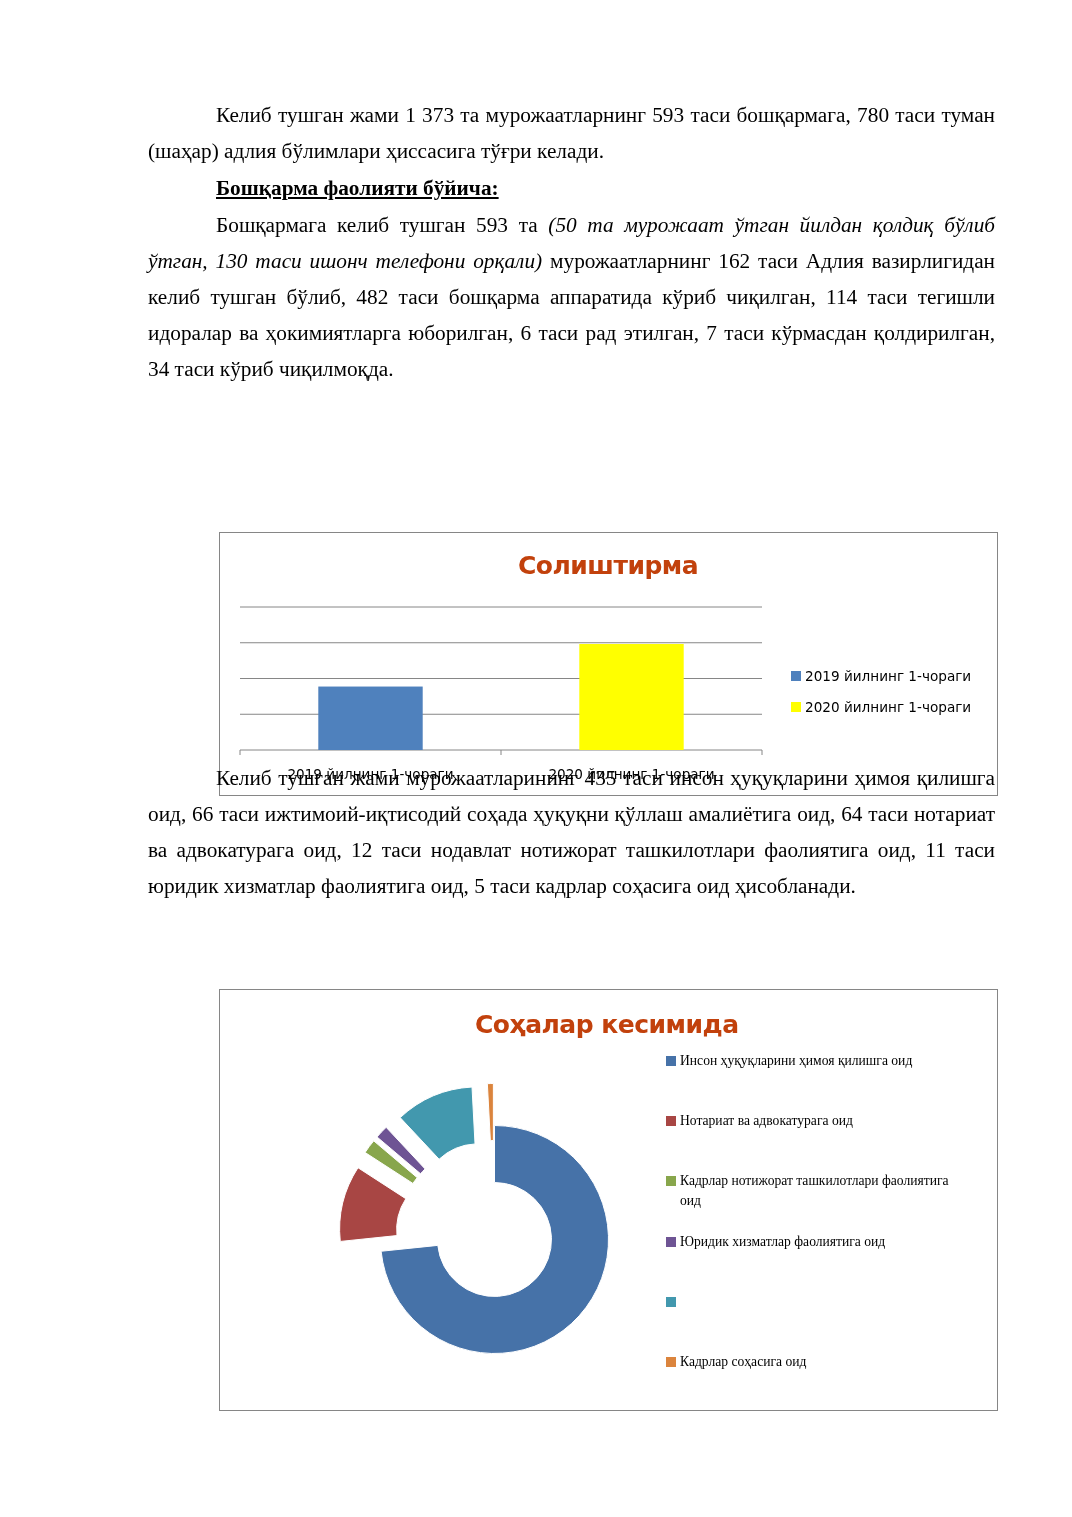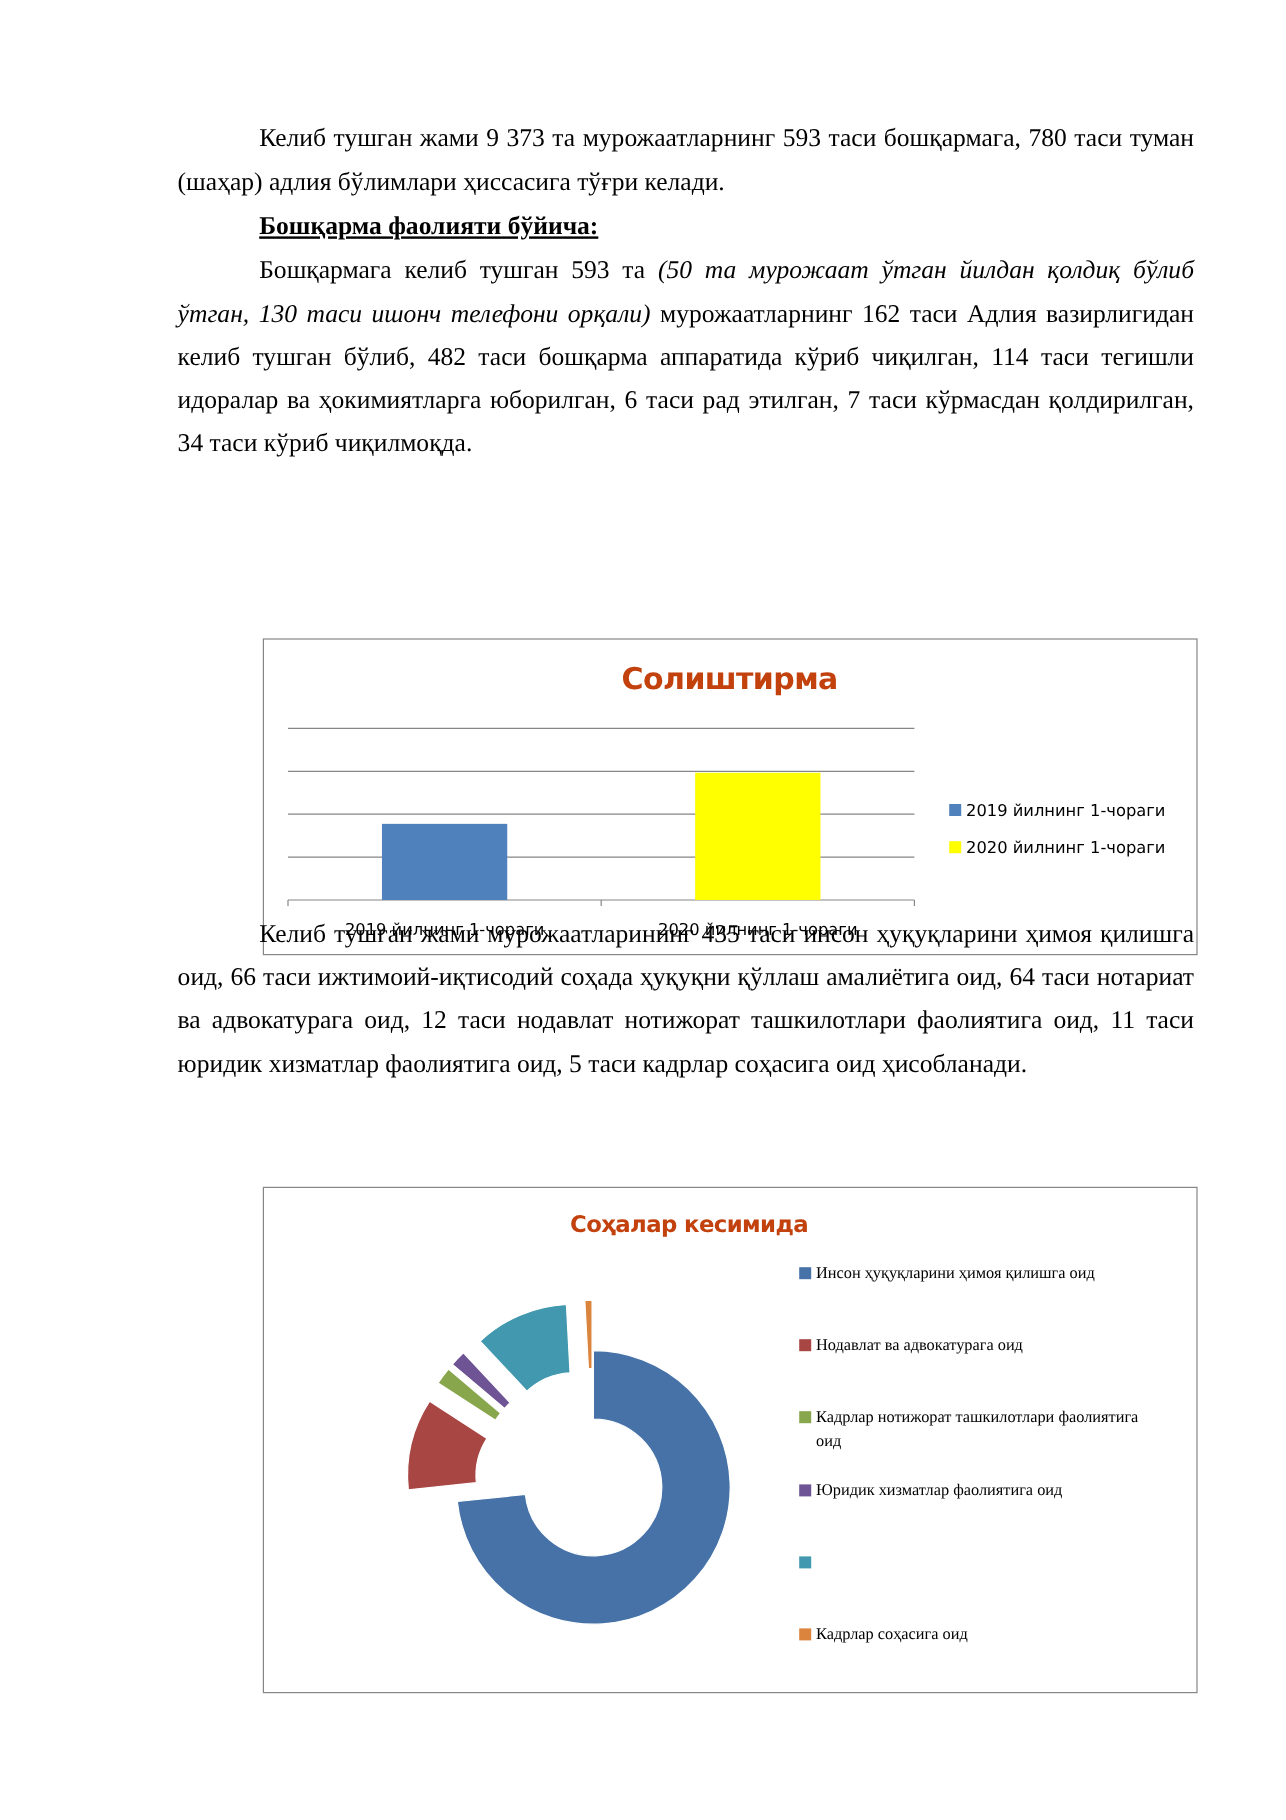--- a/index.html
+++ b/index.html
@@ -25,21 +25,21 @@
     .legend-item { position: absolute; left: 0; white-space: nowrap; line-height: 20px; }
     .swatch { display: inline-block; width: 10px; height: 10px; margin-right: 4px; vertical-align: 0px; }
     .legend2-item { position: absolute; left: 0; width: 300px; line-height: 20px; padding-left: 16px; box-sizing: border-box; font-family: Liberation Serif, serif; }
     .legend2-item .swatch { position: absolute; left: 2px; top: 5px; }
   </style>
 </head>
 <body>
 
 <div class="page">
 
-  <p class="para indent" style="top:97px;">Келиб тушган жами 9 373 та мурожаатларнинг 593 таси бошқармага, 780 таси туман (шаҳар) адлия бўлимлари ҳиссасига тўғри келади.</p>
+  <p class="para indent" style="top:97px;">Келиб тушган жами 1 373 та мурожаатларнинг 593 таси бошқармага, 780 таси туман (шаҳар) адлия бўлимлари ҳиссасига тўғри келади.</p>
 
   <p class="para indent bold" style="top:170px;text-decoration:underline;">Бошқарма фаолияти бўйича:</p>
 
   <p class="para indent" style="top:207px;"><span>Бошқармага келиб тушган 593 та </span><span class="italic">(50 та мурожаат ўтган йилдан қолдиқ бўлиб ўтган, 130 таси ишонч телефони орқали)</span><span> мурожаатларнинг 162 таси Адлия вазирлигидан келиб тушган бўлиб, 482 таси бошқарма аппаратида кўриб чиқилган, 114 таси тегишли идоралар ва ҳокимиятларга юборилган, 6 таси рад этилган, 7 таси кўрмасдан қолдирилган, 34 таси кўриб чиқилмоқда.</span></p>
 
 
   <div class="chart-frame" style="left:219px; top:532px; width:779px; height:264px;">
     <div class="chart-title" style="left:298px; top:18px; font-size:25px;">Солиштирма</div>
     <svg id="bar-svg" width="779" height="264" style="position:absolute; left:-1.5px; top:-1.5px;">
         <line x1="21" x2="543" y1="182.25" y2="182.25" stroke="#868686" stroke-width="1"></line>
@@ -61,35 +61,35 @@
       </div>
       <div class="legend-item" style="top:31px;">
         <span class="swatch" style="background:#FFFF00;"></span><span>2020 йилнинг 1-чораги</span>
       </div>
     </div>
   </div>
 
   <p class="para indent" style="top:760px;">Келиб тушган жами мурожаатларининг 435 таси инсон ҳуқуқларини ҳимоя қилишга оид, 66 таси ижтимоий-иқтисодий соҳада ҳуқуқни қўллаш амалиётига оид, 64 таси нотариат ва адвокатурага оид, 12 таси нодавлат нотижорат ташкилотлари фаолиятига оид, 11 таси юридик хизматлар фаолиятига оид, 5 таси кадрлар соҳасига оид ҳисобланади.</p>
 
   <div class="chart-frame" style="left:219px; top:989px; width:779px; height:422px;">
-    <div class="chart-title" style="left:255px; top:20px; font-size:19px;">Соҳалар кесимида</div>
+    <div class="chart-title" style="left:255px; top:20px; font-size:25px;">Соҳалар кесимида</div>
     <svg id="donut-svg" width="779" height="422" style="position:absolute; left:-1.5px; top:-1.5px;">
         <path d="M275.5,136.5 A114,114 0 1 1 162.10778245339918,262.25606226014276 L218.8038912266996,256.37803113007135 A57,57 0 1 0 275.5,193.5 Z" fill="#4672A8" stroke="#ffffff" stroke-width="1"></path>
         <path d="M121.26954473794517,252.44594807650194 A114,114 0 0 1 138.98211150186123,178.71082139857788 L186.8219368932036,209.70035360746854 A57,57 0 0 0 177.9656535112456,246.56791694643059 Z" fill="#A84644" stroke="#ffffff" stroke-width="1"></path>
         <path d="M146.09184709964788,163.493188082723 A114,114 0 0 1 154.7234443286206,151.86086498124837 L198.24747110547662,188.66655874087638 A57,57 0 0 0 193.93167249099025,194.4827202916137 Z" fill="#88A64C" stroke="#ffffff" stroke-width="1"></path>
         <path d="M158.01559499625458,147.94679998722432 A114,114 0 0 1 167.1662736316733,138.32358544196123 L206.11496109081997,179.94088647422075 A57,57 0 0 0 201.5396217731106,184.7524937468523 Z" fill="#6E5494" stroke="#ffffff" stroke-width="1"></path>
         <path d="M181.14527639481918,128.62402536412677 A114,114 0 0 1 253.00598933102242,98.01856983856031 L256.02432032206747,154.93859863360308 A57,57 0 0 0 220.09396385396585,170.24132639638628 Z" fill="#4298AE" stroke="#ffffff" stroke-width="1"></path>
         <path d="M268.3509310908173,94.67467653212638 A114,114 0 0 1 274.38759307290746,94.5147341222119 L274.38759307290746,151.5147341222119 A57,57 0 0 0 271.36926208186236,151.59470532716915 Z" fill="#DB843D" stroke="#ffffff" stroke-width="1"></path>
       </svg>
     <div class="legend" style="left:444px; top:61px;">
       <div class="legend2-item" style="top:0px;">
         <span class="swatch" style="background:#4672A8;"></span><span>Инсон ҳуқуқларини ҳимоя қилишга оид</span>
       </div>
       <div class="legend2-item" style="top:60px;">
-        <span class="swatch" style="background:#A84644;"></span><span>Нодавлат ва адвокатурага оид</span>
+        <span class="swatch" style="background:#A84644;"></span><span>Нотариат ва адвокатурага оид</span>
       </div>
       <div class="legend2-item" style="top:120px;">
         <span class="swatch" style="background:#88A64C;"></span><span>Кадрлар нотижорат ташкилотлари фаолиятига оид</span>
       </div>
       <div class="legend2-item" style="top:181px;">
         <span class="swatch" style="background:#6E5494;"></span><span>Юридик хизматлар фаолиятига оид</span>
       </div>
       <div class="legend2-item" style="top:241px;">
         <span class="swatch" style="background:#4298AE;"></span>
       </div>

